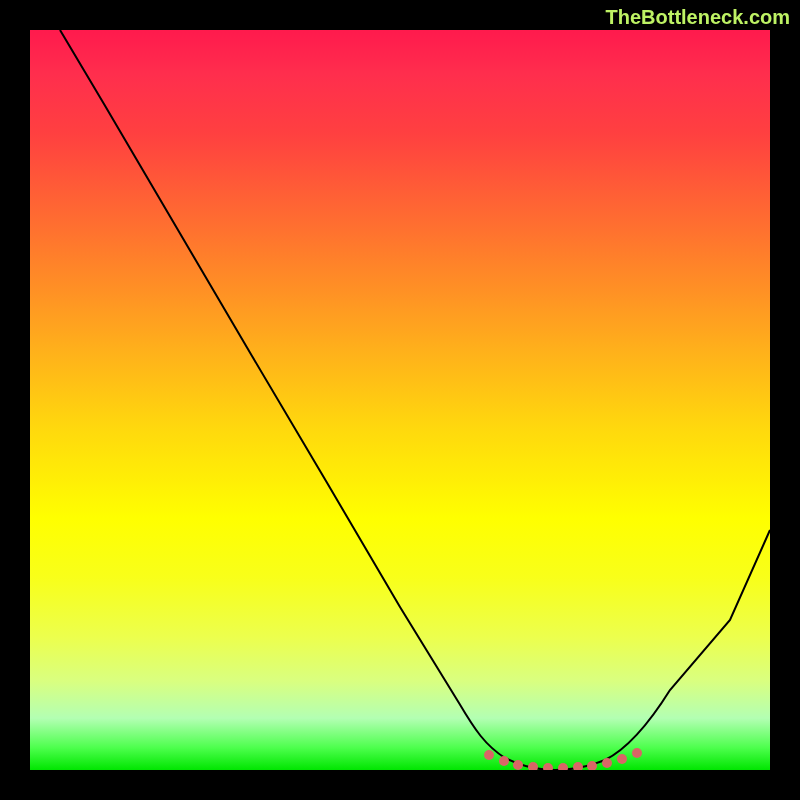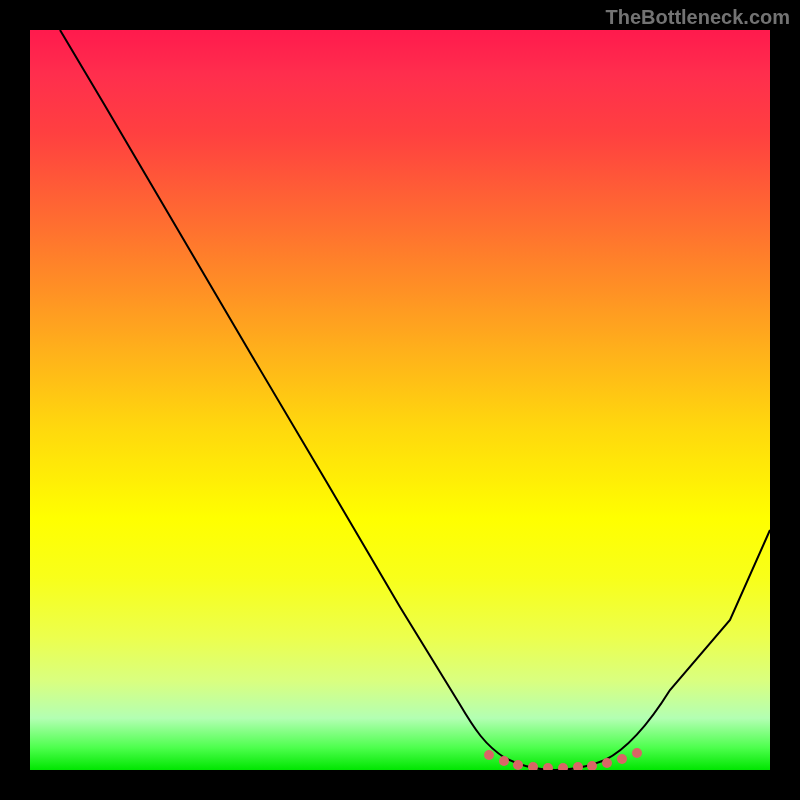--- a/index.html
+++ b/index.html
@@ -8,21 +8,21 @@
     height: 800px;
     background: #000;
     position: relative;
     overflow: hidden;
     font-family: Arial, sans-serif;
   }
   .watermark {
     position: absolute;
     top: 6px;
     right: 10px;
-    color: #737373;
+    color: #bef264;
     font-size: 20px;
     font-weight: bold;
     z-index: 10;
     text-align: right;
   }
   .plot-area {
     position: absolute;
     left: 30px;
     top: 30px;
     width: 740px;

